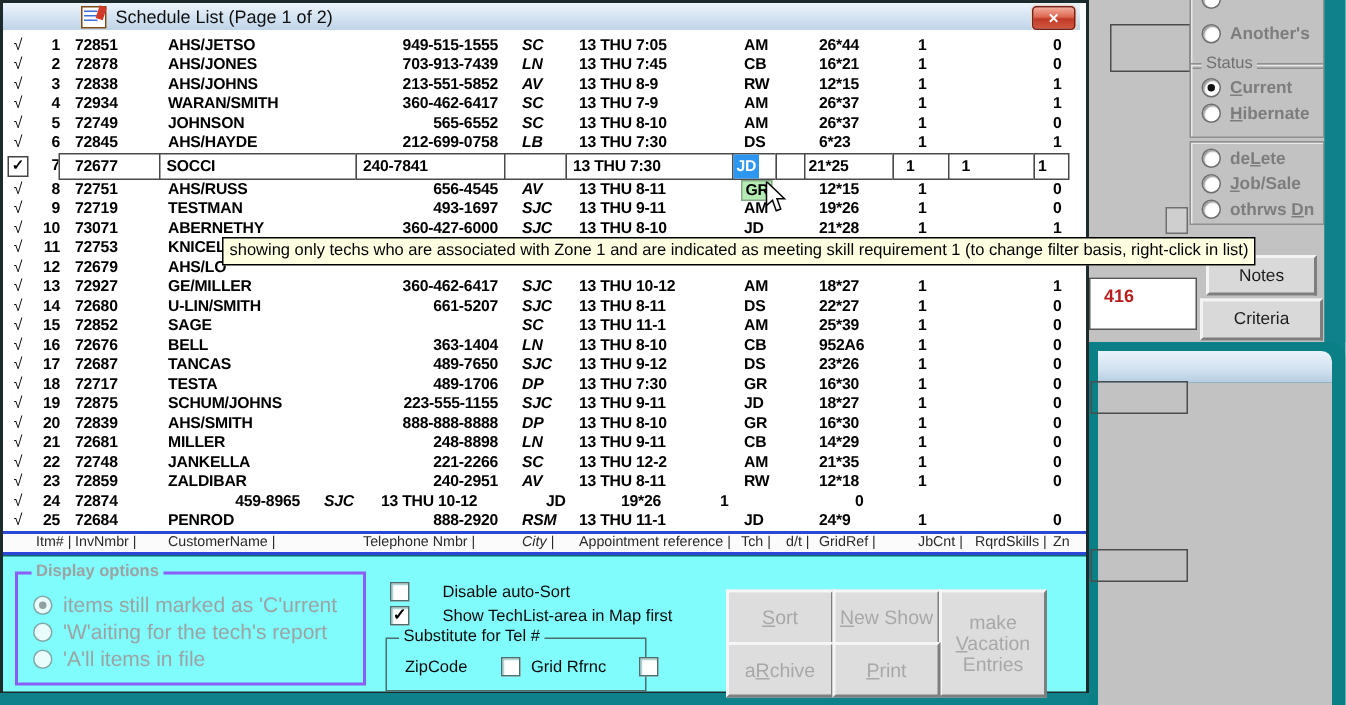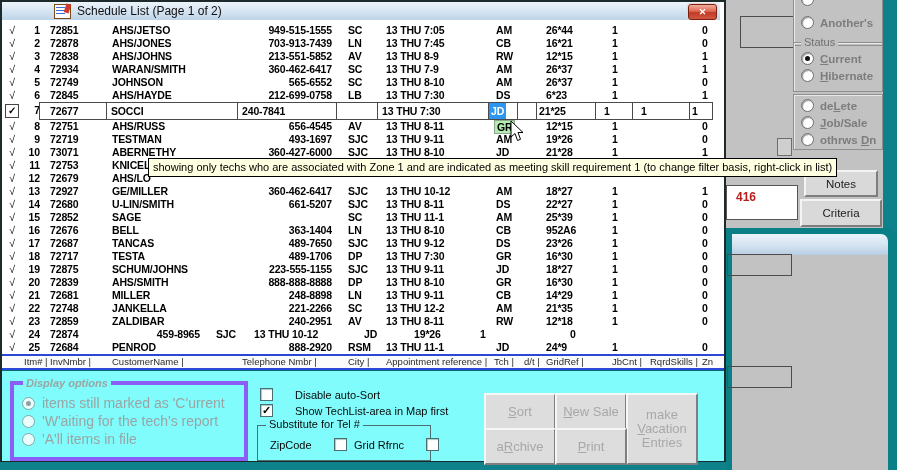--- a/index.html
+++ b/index.html
@@ -46,21 +46,21 @@
     color:#fff;font-size:9px;font-weight:bold;display:flex;align-items:center;justify-content:center;line-height:1;}
   
   .list{position:absolute;left:0;top:18px;width:722px;height:334px;background:#fff;padding-top:4px;box-sizing:border-box;overflow:hidden;}
   .row{display:flex;height:13px;line-height:13px;font-size:10.5px;font-weight:bold;letter-spacing:-0.15px;color:#000;}
   .c{box-sizing:border-box;white-space:nowrap;overflow:visible;flex:none;}
   .c-check{width:20px;text-align:center;font-weight:normal;}
   .c-itm{width:18px;text-align:right;}
   .c-inv{width:68px;padding-left:10px;}
   .c-name{width:132px;padding-left:4px;}
   .c-phone{width:100px;text-align:right;padding-right:8px;}
-  .c-city{width:42px;padding-left:8px;}
+  .c-city{width:42px;padding-left:8px;font-style:italic;}
   .c-appt{width:112px;padding-left:4px;}
   .c-tch{width:30px;}
   .c-dt{width:20px;}
   .c-grid{width:60px;padding-left:2px;}
   .c-jbcnt{width:38px;padding-left:8px;}
   .c-skills{width:58px;padding-left:8px;}
   .c-zn{width:24px;padding-left:2px;}
   .row.sel{height:18px;line-height:16px;align-items:stretch;}
   .row.sel .bx{border:1px solid #4a4a4a;margin-left:-1px;background:#fff;}
   .row.sel .c-phone{text-align:left;padding-left:4px;}
@@ -71,21 +71,21 @@
   .tchv.thl{background:#B4ECB4;border:1px solid #8aa98a;line-height:12px;}
   
   .caption{position:absolute;left:0;top:352px;width:722px;height:16px;background:#FBFBFB;
     border-top:2px solid #2B47D8;border-bottom:2px solid #2B47D8;box-sizing:border-box;
     display:flex;font-size:9.5px;color:#2a2a2a;line-height:11px;}
   .caption .c{font-weight:normal;text-align:left;}
   .caption .c-phone{text-align:left;padding-left:2px;}
   .caption .c-itm{text-align:left;padding-left:2px;}
   
   .cyan{position:absolute;left:0;top:368px;width:722px;height:90px;background:#80FCFC;border-top:1px solid #0A6A70;}
-  .disp-grp{position:absolute;left:8px;top:10px;width:230px;height:72px;border:4px solid #8b5cf6;font-style:italic;}
+  .disp-grp{position:absolute;left:8px;top:10px;width:230px;height:72px;border:2px solid #8b5cf6;}
   .disp-label{position:absolute;top:-8px;left:9px;background:#80FCFC;padding:0 3px;font-size:11px;font-weight:bold;color:#9BA4A4;}
   .d-radio{position:absolute;display:flex;align-items:center;gap:7px;}
   .d-circle{width:11px;height:11px;border-radius:50%;background:#EAFDFD;border:1px solid #7FA9A9;position:relative;flex:none;}
   .d-circle.on:after{content:"";position:absolute;left:3px;top:3px;width:5px;height:5px;border-radius:50%;background:#8FA0A0;}
   .d-lab{font-size:14px;color:#9BA4A4;white-space:nowrap;}
   .cb-row{position:absolute;display:flex;align-items:center;gap:22px;}
   .cb-box{width:11px;height:11px;background:#fff;border:1px solid #4d6e6e;box-shadow:1px 1px 1px #9cc inset;
     font-size:11px;line-height:11px;font-weight:bold;text-align:center;color:#000;flex:none;}
   .cb-lab{font-size:11px;color:#0a0a0a;white-space:nowrap;}
   .sub-grp{position:absolute;left:255px;top:54px;width:172px;height:34px;border:1px solid #4d6e6e;}
@@ -597,21 +597,21 @@
       <div class="cb-row" style="left:96px;top:12px;flex-direction:row-reverse;">
         <span class="cb-box"></span>
         <span class="cb-lab">Grid Rfrnc</span>
       </div>
     </div>
 
     <div class="cy-btn" style="left:482px;top:22px;width:68px;height:33px;">
       <span><span></span><u>S</u><span>ort</span></span>
     </div>
     <div class="cy-btn" style="left:553px;top:22px;width:68px;height:33px;">
-      <span><span></span><u>N</u><span>ew Sale</span></span>
+      <span><span></span><u>N</u><span>ew Show</span></span>
     </div>
     <div class="cy-btn" style="left:624px;top:22px;width:68px;height:68px;">
       <span>make</span>
       <span><u>V</u><span>acation</span></span>
       <span>Entries</span>
     </div>
     <div class="cy-btn" style="left:482px;top:57px;width:68px;height:33px;">
       <span><span>a</span><u>R</u><span>chive</span></span>
     </div>
     <div class="cy-btn" style="left:553px;top:57px;width:68px;height:33px;">

